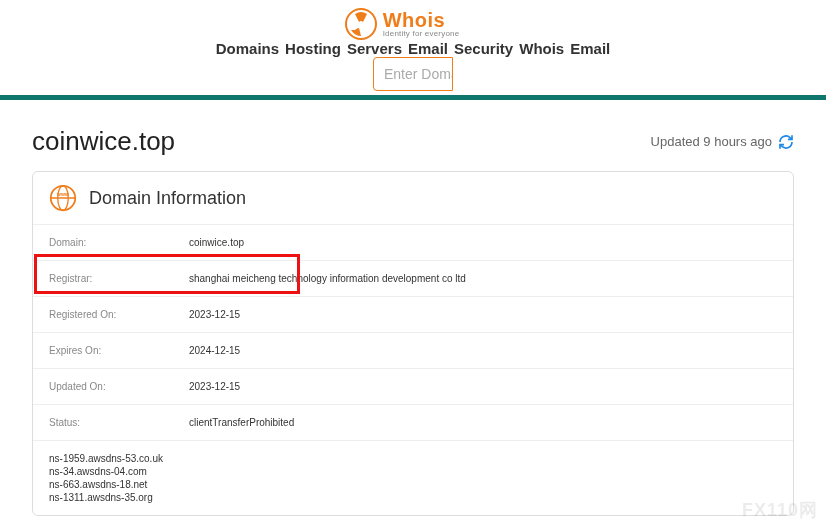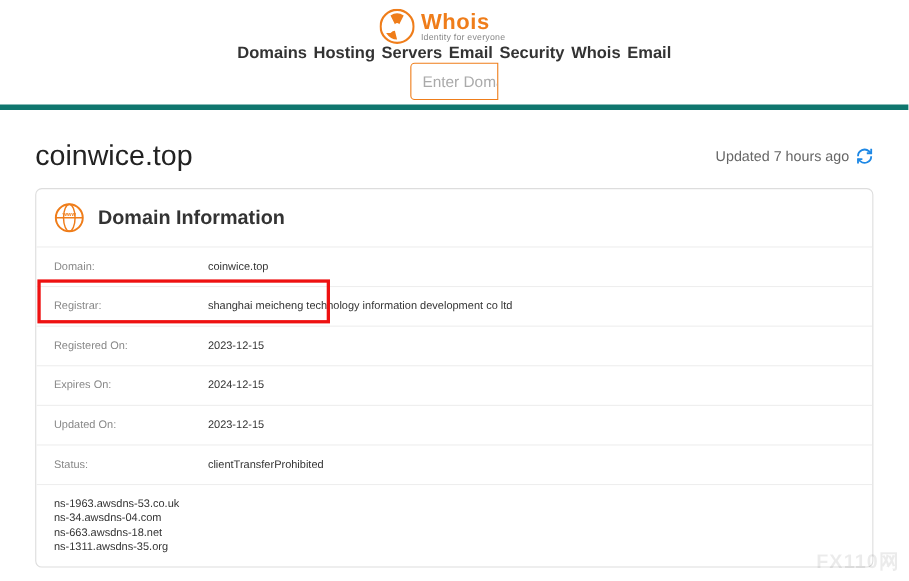--- a/index.html
+++ b/index.html
@@ -17,21 +17,21 @@
   
   .content { padding: 26px 32px; }
   .title-row { display: flex; justify-content: space-between; align-items: center; margin-bottom: 14px; }
   .domain-title { font-size: 26px; font-weight: 400; color: #222; }
   .updated { display: flex; align-items: center; gap: 6px; color: #666; font-size: 13px; }
   .refresh-icon { width: 16px; height: 16px; color: #1e88e5; cursor: pointer; }
   
   .card { border: 1px solid #ddd; border-radius: 6px; overflow: hidden; }
   .card-header { display: flex; align-items: center; gap: 12px; padding: 12px 16px; border-bottom: 1px solid #eee; }
   .www-icon { width: 28px; height: 28px; }
-  .card-title { font-size: 18px; font-weight: 700; color: #333; }
+  .card-title { font-size: 18px; font-weight: 400; color: #333; }
   
   .row { display: flex; padding: 12px 16px; border-bottom: 1px solid #eee; font-size: 10px; align-items: center; }
   .row:last-child { border-bottom: none; }
   .row-label { width: 140px; color: #888; flex-shrink: 0; }
   .row-value { color: #333; }
   .ns-list { display: flex; flex-direction: column; gap: 2px; }
   
   .highlight { position: absolute; border: 3px solid #e11; pointer-events: none; left: 34px; top: 254px; width: 266px; height: 40px; }
   
   .watermark { position: absolute; right: 8px; bottom: 6px; font-size: 18px; font-weight: 700; color: rgba(0,0,0,0.08); letter-spacing: 1px; user-select: none; }
@@ -60,21 +60,21 @@
     <a>Whois</a>
     <a>Email</a>
   </nav>
   <div class="search">Enter Domain</div>
 </div>
 
 <div class="content">
   <div class="title-row">
     <h1 class="domain-title">coinwice.top</h1>
     <div class="updated">
-      <span>Updated 7 hours ago</span>
+      <span>Updated 9 hours ago</span>
       <svg class="refresh-icon" viewBox="0 0 24 24" fill="none" stroke="currentColor" stroke-width="2.5">
         <path d="M21 2v6h-6"></path>
           <path d="M3 12a9 9 0 0 1 15-6.7L21 8"></path>
         <path d="M3 22v-6h6"></path>
           <path d="M21 12a9 9 0 0 1-15 6.7L3 16"></path>
       </svg>
     </div>
   </div>
 
   <div class="card">
@@ -107,21 +107,21 @@
     <div class="row">
       <div class="row-label">Updated On:</div>
       <div class="row-value">2023-12-15</div>
     </div>
     <div class="row">
       <div class="row-label">Status:</div>
       <div class="row-value">clientTransferProhibited</div>
     </div>
     <div class="row">
       <div class="row-value ns-list">
-        <span>ns-1963.awsdns-53.co.uk</span>
+        <span>ns-1959.awsdns-53.co.uk</span>
         <span>ns-34.awsdns-04.com</span>
         <span>ns-663.awsdns-18.net</span>
         <span>ns-1311.awsdns-35.org</span>
       </div>
     </div>
   </div>
 </div>
 
 <div class="highlight"></div>
 <div class="watermark">FX110网</div>

